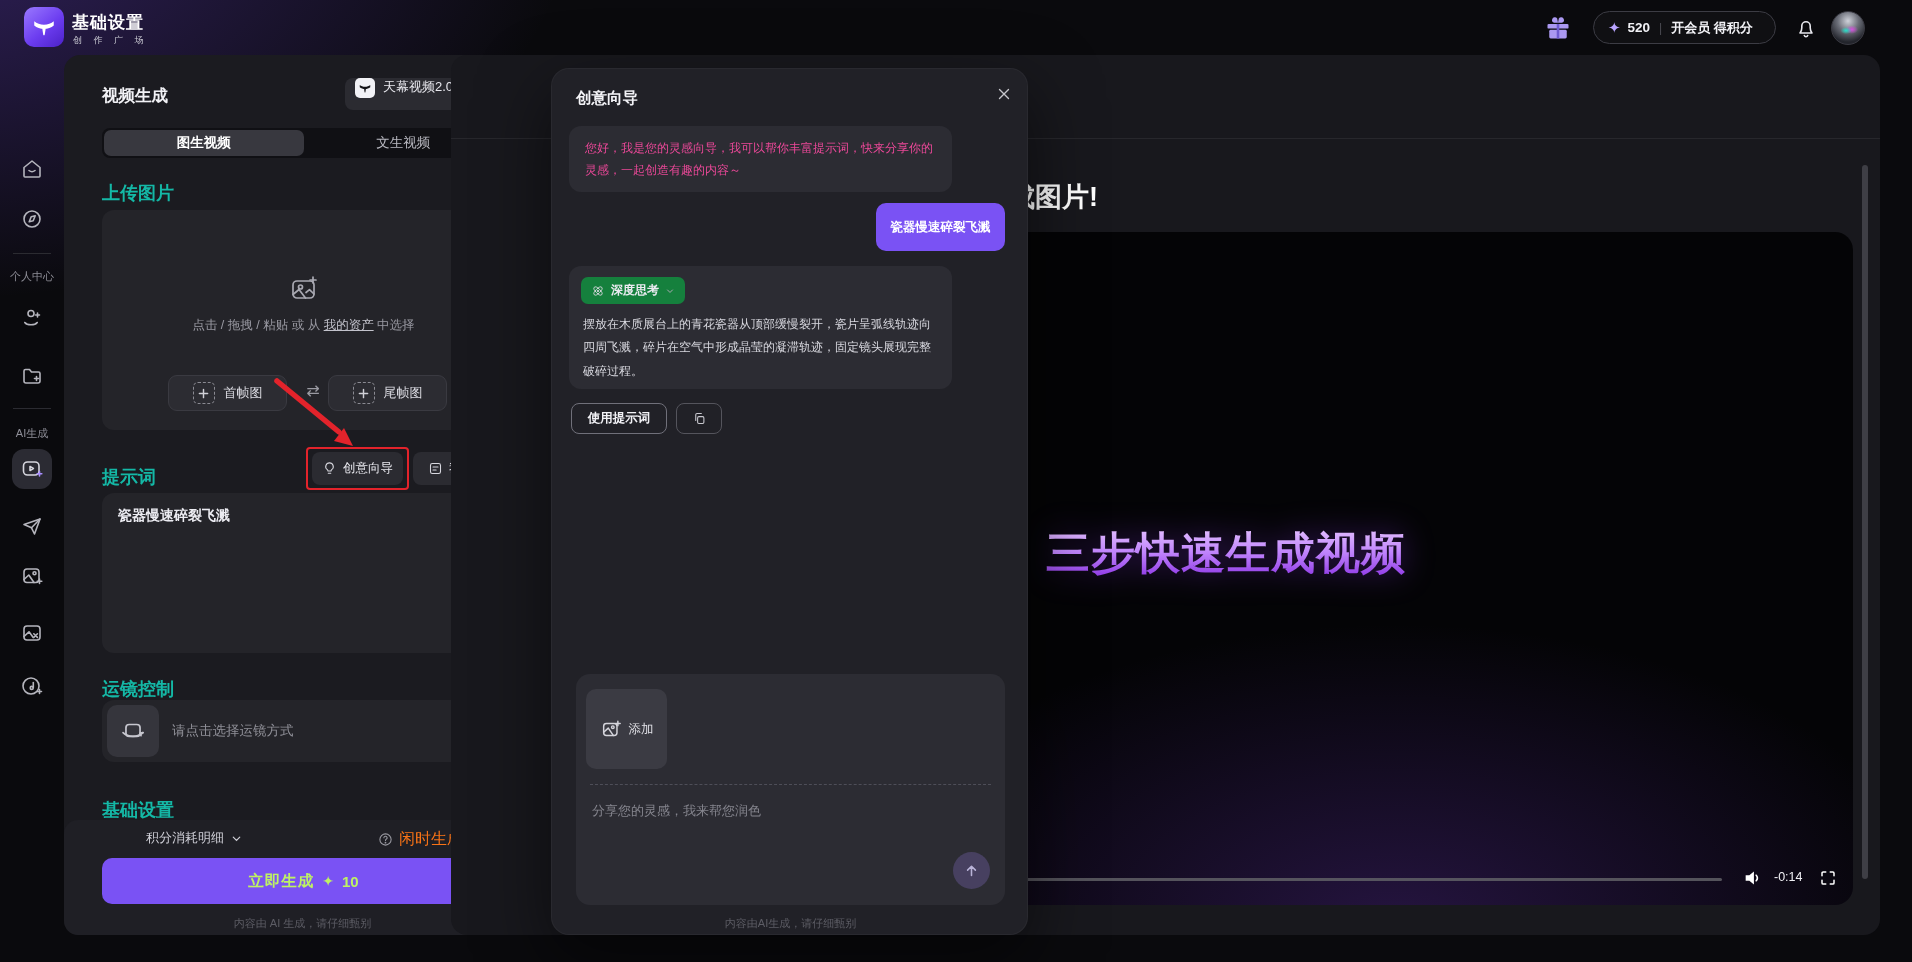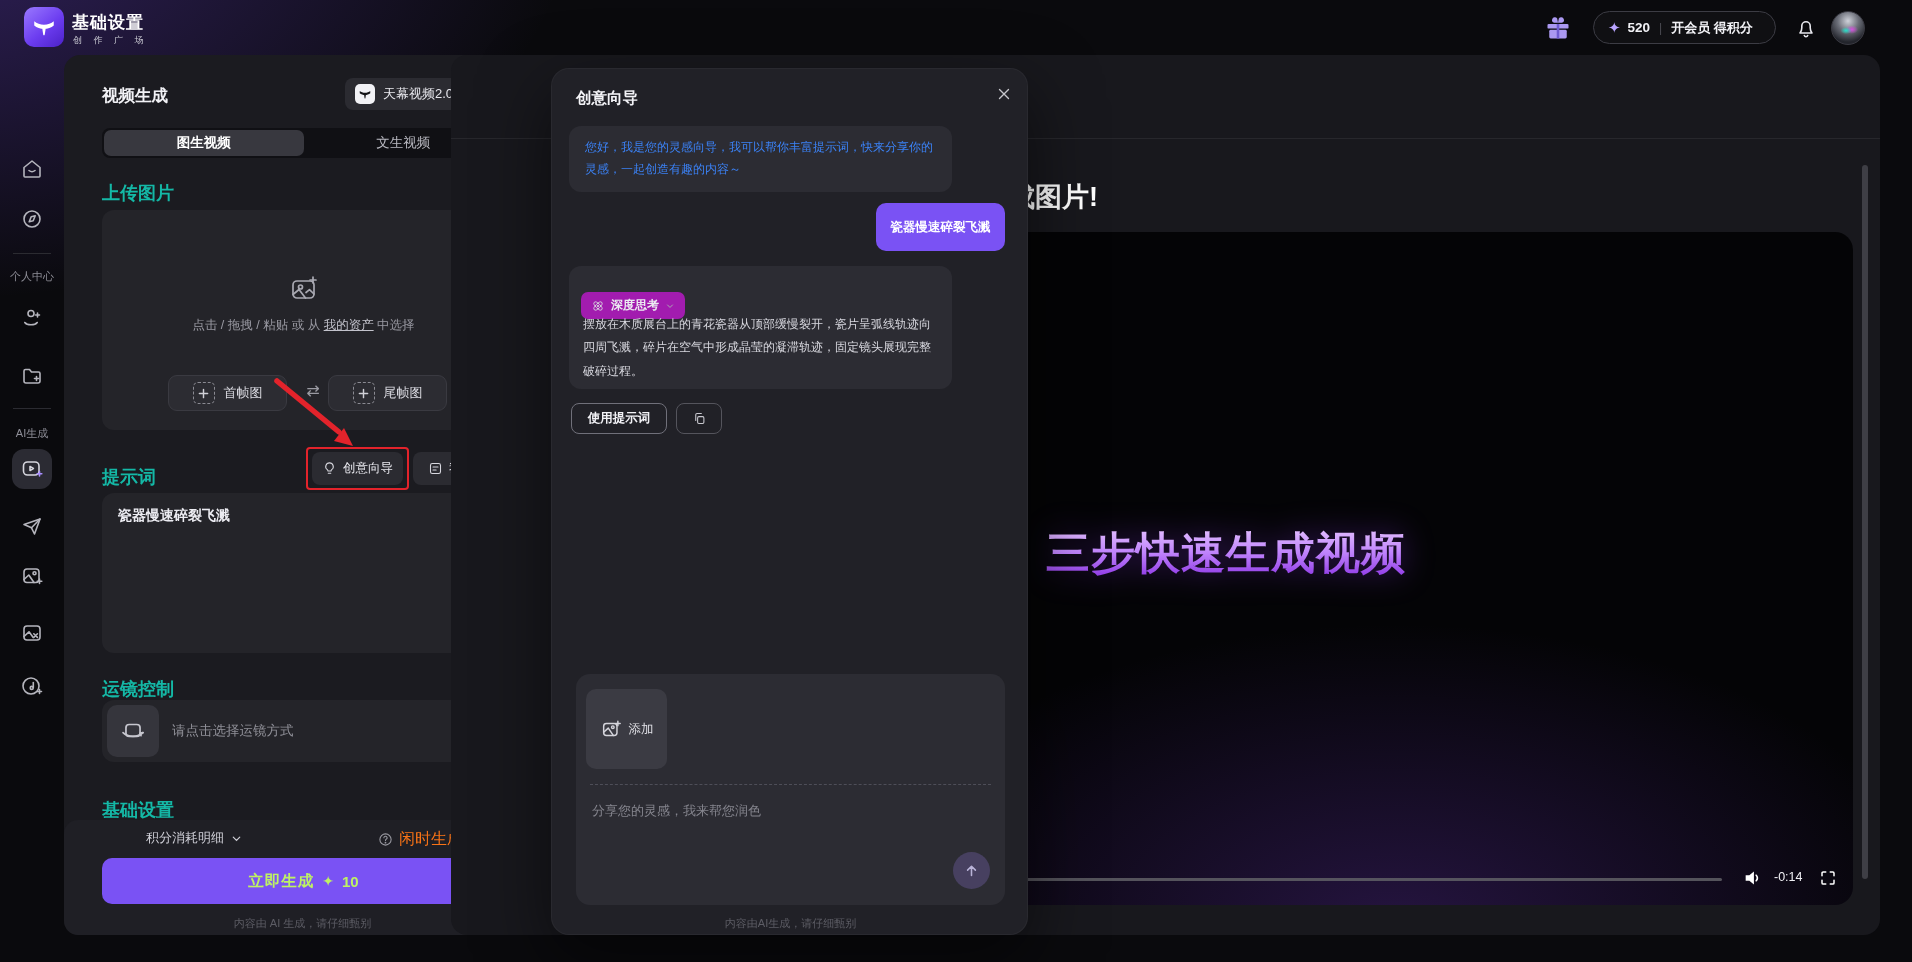--- a/index.html
+++ b/index.html
@@ -46,21 +46,21 @@
   .sb-div{ position:absolute; left:13px; width:38px; height:1px; background:#2b2b31;}
   .sb-label{ position:absolute; left:0; width:64px; text-align:center; font-size:11px; color:#8f8f98;}
   .sb-active{ position:absolute; left:12px; top:378px; width:40px; height:40px; border-radius:12px;
     background:#2b2b33; display:flex; align-items:center; justify-content:center; cursor:pointer;}
 
   
   .gen-card{ position:absolute; left:64px; top:55px; width:477px; height:880px;
     background:#1b1b20; border-radius:16px; }
   .g-title{ left:38px; top:30px; font-size:16.5px; font-weight:bold; color:#f2f2f6;}
   .model-select{ left:281px; top:23px; width:174px; height:32px; background:#2b2b31; border-radius:8px;
-    display:flex; align-items:center; padding:0 10px; gap:8px; cursor:pointer;}
+    display:flex; padding:0 10px; gap:8px; cursor:pointer;}
   .mini-logo{ width:20px; height:20px; border-radius:5px; background:#f2f2f6;
     display:flex; align-items:center; justify-content:center;}
   .model-label{ font-size:13px; color:#e8e8ee;}
   .tabs{ left:38px; top:73px; width:403px; height:30px; background:#101014; border-radius:8px;
     display:flex; padding:2px; }
   .tab{ flex:1; display:flex; align-items:center; justify-content:center; font-size:13.5px;
     color:#b9b9c1; border-radius:7px; cursor:pointer;}
   .tab.active{ background:#38383f; color:#fff; font-weight:bold;}
   .sec-label{ font-size:18px; font-weight:bold; color:#14b8a6;}
   .upload-box{ left:38px; top:155px; width:403px; height:220px; background:#242429; border-radius:12px; cursor:pointer;}
@@ -118,25 +118,25 @@
   .fs-ic{ left:919px; top:637px; width:18px; height:18px; color:#fff; cursor:pointer;}
   .panel-scroll{ left:1411px; top:110px; width:6px; height:714px; background:#3e3e45; border-radius:3px; cursor:pointer;}
 
   
   .dialog{ position:absolute; left:551px; top:68px; width:477px; height:867px;
     background:#212127; border-radius:18px; border:1px solid rgba(255,255,255,.04);
     box-shadow:0 24px 70px rgba(0,0,0,.55); }
   .dlg-title{ left:24px; top:19px; font-size:15.5px; font-weight:bold; color:#f4f4f8;}
   .dlg-close{ left:443px; top:16px; width:20px; height:20px; color:#c6c6cc; cursor:pointer;}
   .bubble-a{ left:17px; top:57px; width:383px; background:#2c2c33; border-radius:12px;
-    padding:11px 16px; font-size:12px; line-height:1.85; color:#3b82f6;font-family:Liberation Mono, monospace;}
+    padding:11px 16px; font-size:12px; line-height:1.85; color:#ec4899;}
   .bubble-u{ left:324px; top:134px; width:129px; height:48px; background:#7a52f4; border-radius:10px;
     display:flex; align-items:center; justify-content:center; font-size:12.5px; font-weight:600; color:#fff;}
   .resp-card{ left:17px; top:197px; width:383px; height:123px; background:#2c2c33; border-radius:12px;}
-  .think-pill{ left:12px; top:26px; height:27px; padding:0 10px; background:#a21caf; border-radius:7px;
+  .think-pill{ left:12px; top:11px; height:27px; padding:0 10px; background:#15803d; border-radius:7px;
     display:flex; align-items:center; gap:6px; cursor:pointer;}
   .think-label{ font-size:12px; font-weight:600; color:#ebebf1;}
   .resp-text{ left:14px; top:47px; width:358px; font-size:12px; line-height:1.95; color:#d8d8df;}
   .use-btn{ left:19px; top:334px; width:96px; height:31px; border:1px solid #70707a; border-radius:8px;
     background:transparent; display:flex; align-items:center; justify-content:center;
     font-size:12.5px; font-weight:bold; color:#f2f2f6; cursor:pointer;}
   .copy-btn{ left:124px; top:334px; width:46px; height:31px; border:1px solid #54545c; border-radius:8px;
     display:flex; align-items:center; justify-content:center; color:#c9c9d0; cursor:pointer;}
   .input-card{ left:24px; top:605px; width:429px; height:231px; background:#2c2c33; border-radius:14px; cursor:text;}
   .add-box{ left:10px; top:15px; width:81px; height:80px; background:#3b3b43; border-radius:10px;

